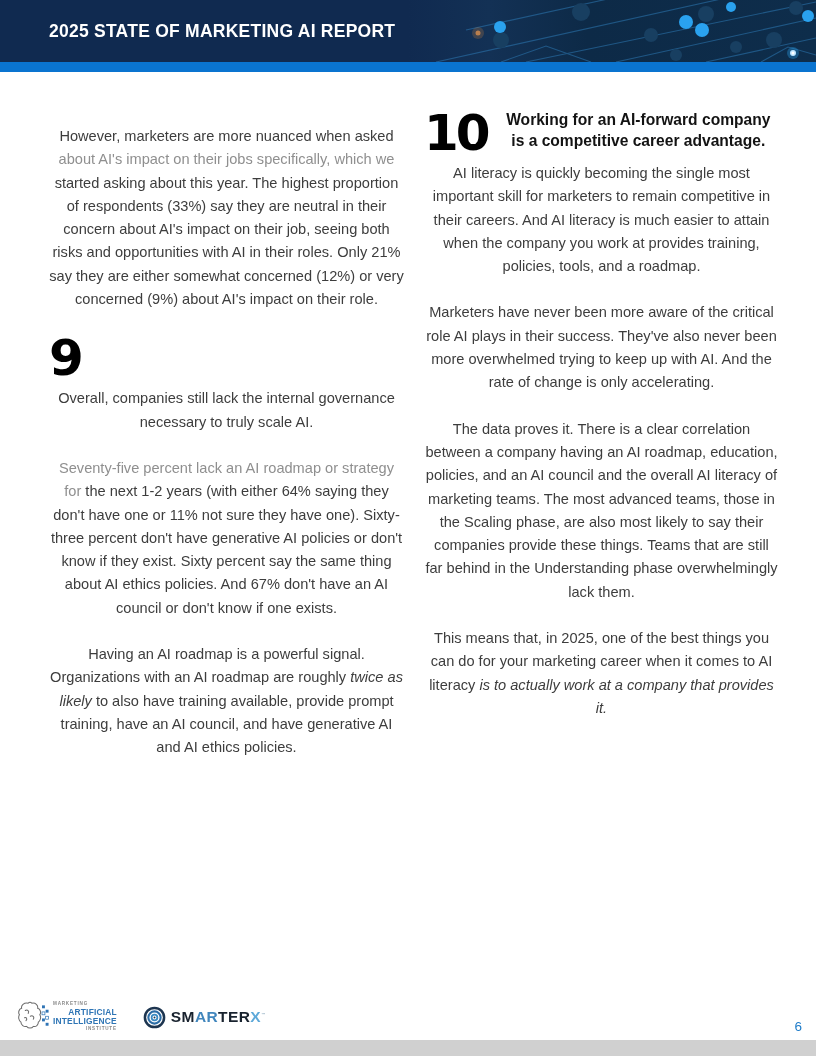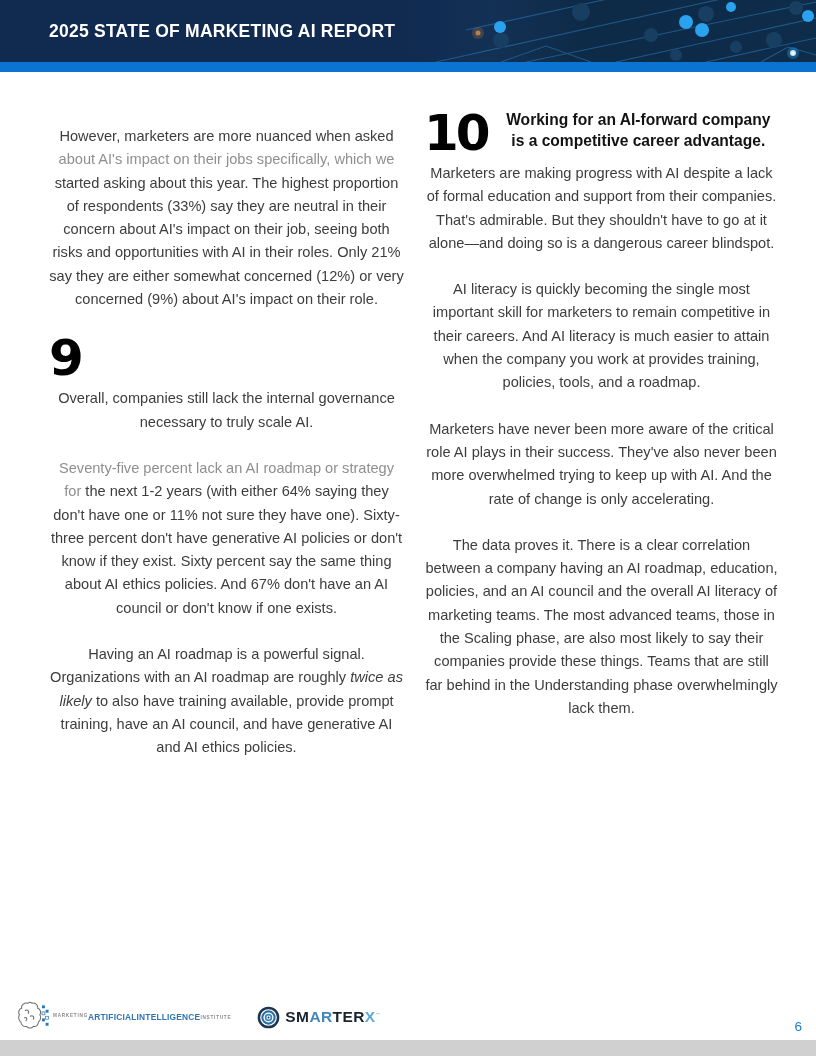--- a/index.html
+++ b/index.html
@@ -39,21 +39,21 @@
   .sec-title {
     font-weight:700; font-size:15.6px; line-height:21px; color:#131313; margin-left:10px;
   }
 
   
   .footer-logos {
     position:absolute; left:18px; bottom:20px;
     display:flex; align-items:center; gap:26px;
   }
   .maii { display:flex; align-items:center; gap:3px; }
-  .maii-text { display:flex; flex-direction:row; align-items:flex-end; line-height:1; }
+  .maii-text { display:flex; flex-direction:column; align-items:flex-end; line-height:1; }
   .maii-sm { font-size:4.6px; letter-spacing:.8px; color:#8a8a8a; font-weight:700; margin:1px 0; }
   .maii-sm.first { align-self:flex-start; }
   .maii-lg { font-size:8.4px; font-weight:800; color:#2e75b5; letter-spacing:.2px; line-height:9px; }
 
   .sx { display:flex; align-items:center; gap:5px; }
   .sx-text { font-size:15.5px; font-weight:800; letter-spacing:.4px; color:#18222e; line-height:1; }
   .sx-blue { color:#4186bd; }
   .sx-x { color:#5ea9d9; }
   .sx-tm { font-size:4.5px; color:#9ab4c6; vertical-align:super; }
 
@@ -115,24 +115,24 @@
 
 
     <p class="body"><span>Having an AI roadmap is a powerful signal. Organizations with an AI roadmap are roughly </span><span class="it">twice as likely</span><span> to also have training available, provide prompt training, have an AI council, and have generative AI and AI ethics policies.</span></p>
   </div>
 
   <div class="col col-right">
     <div class="section">
       <div class="num">10</div>
       <div class="sec-title">Working for an AI-forward company is a competitive career advantage.</div>
     </div>
-    <p class="body">Marketers are making progress with AI despite a lack of formal education and support from their companies. That's admirable. But they shouldn't have to go at it alone—and doing so is a dangerous career blindspot.</p>
     <p class="body">AI literacy is quickly becoming the single most important skill for marketers to remain competitive in their careers. And AI literacy is much easier to attain when the company you work at provides training, policies, tools, and a roadmap.</p>
     <p class="body">Marketers have never been more aware of the critical role AI plays in their success. They've also never been more overwhelmed trying to keep up with AI. And the rate of change is only accelerating.</p>
     <p class="body">The data proves it. There is a clear correlation between a company having an AI roadmap, education, policies, and an AI council and the overall AI literacy of marketing teams. The most advanced teams, those in the Scaling phase, are also most likely to say their companies provide these things. Teams that are still far behind in the Understanding phase overwhelmingly lack them.</p>
+    <p class="body"><span>This means that, in 2025, one of the best things you can do for your marketing career when it comes to AI literacy </span><span class="it">is to actually work at a company that provides it.</span></p>
   </div>
 
   <div class="footer-logos">
     <div class="maii">
       <svg width="32" height="38" viewBox="0 0 44 44" aria-hidden="true">
         <g stroke="#6b6b6b" stroke-width="1.4" fill="none" stroke-linecap="round">
           <path d="M14 3 C8 2 4 6 5 10 C1 11 0 16 2 19 C0 22 1 27 4 29 C4 33 8 36 12 35 C14 38 19 38 21 35 C25 36 28 33 28 29 C31 27 32 22 30 19 C32 16 31 11 27 10 C28 6 24 2 19 3 C17 1 16 1 14 3 Z"></path>
           <path d="M10 13 C13 11 16 14 14 17"></path>
           <path d="M17 21 C20 19 23 22 21 25"></path>
           <path d="M9 23 C12 22 13 25 11 27"></path>

